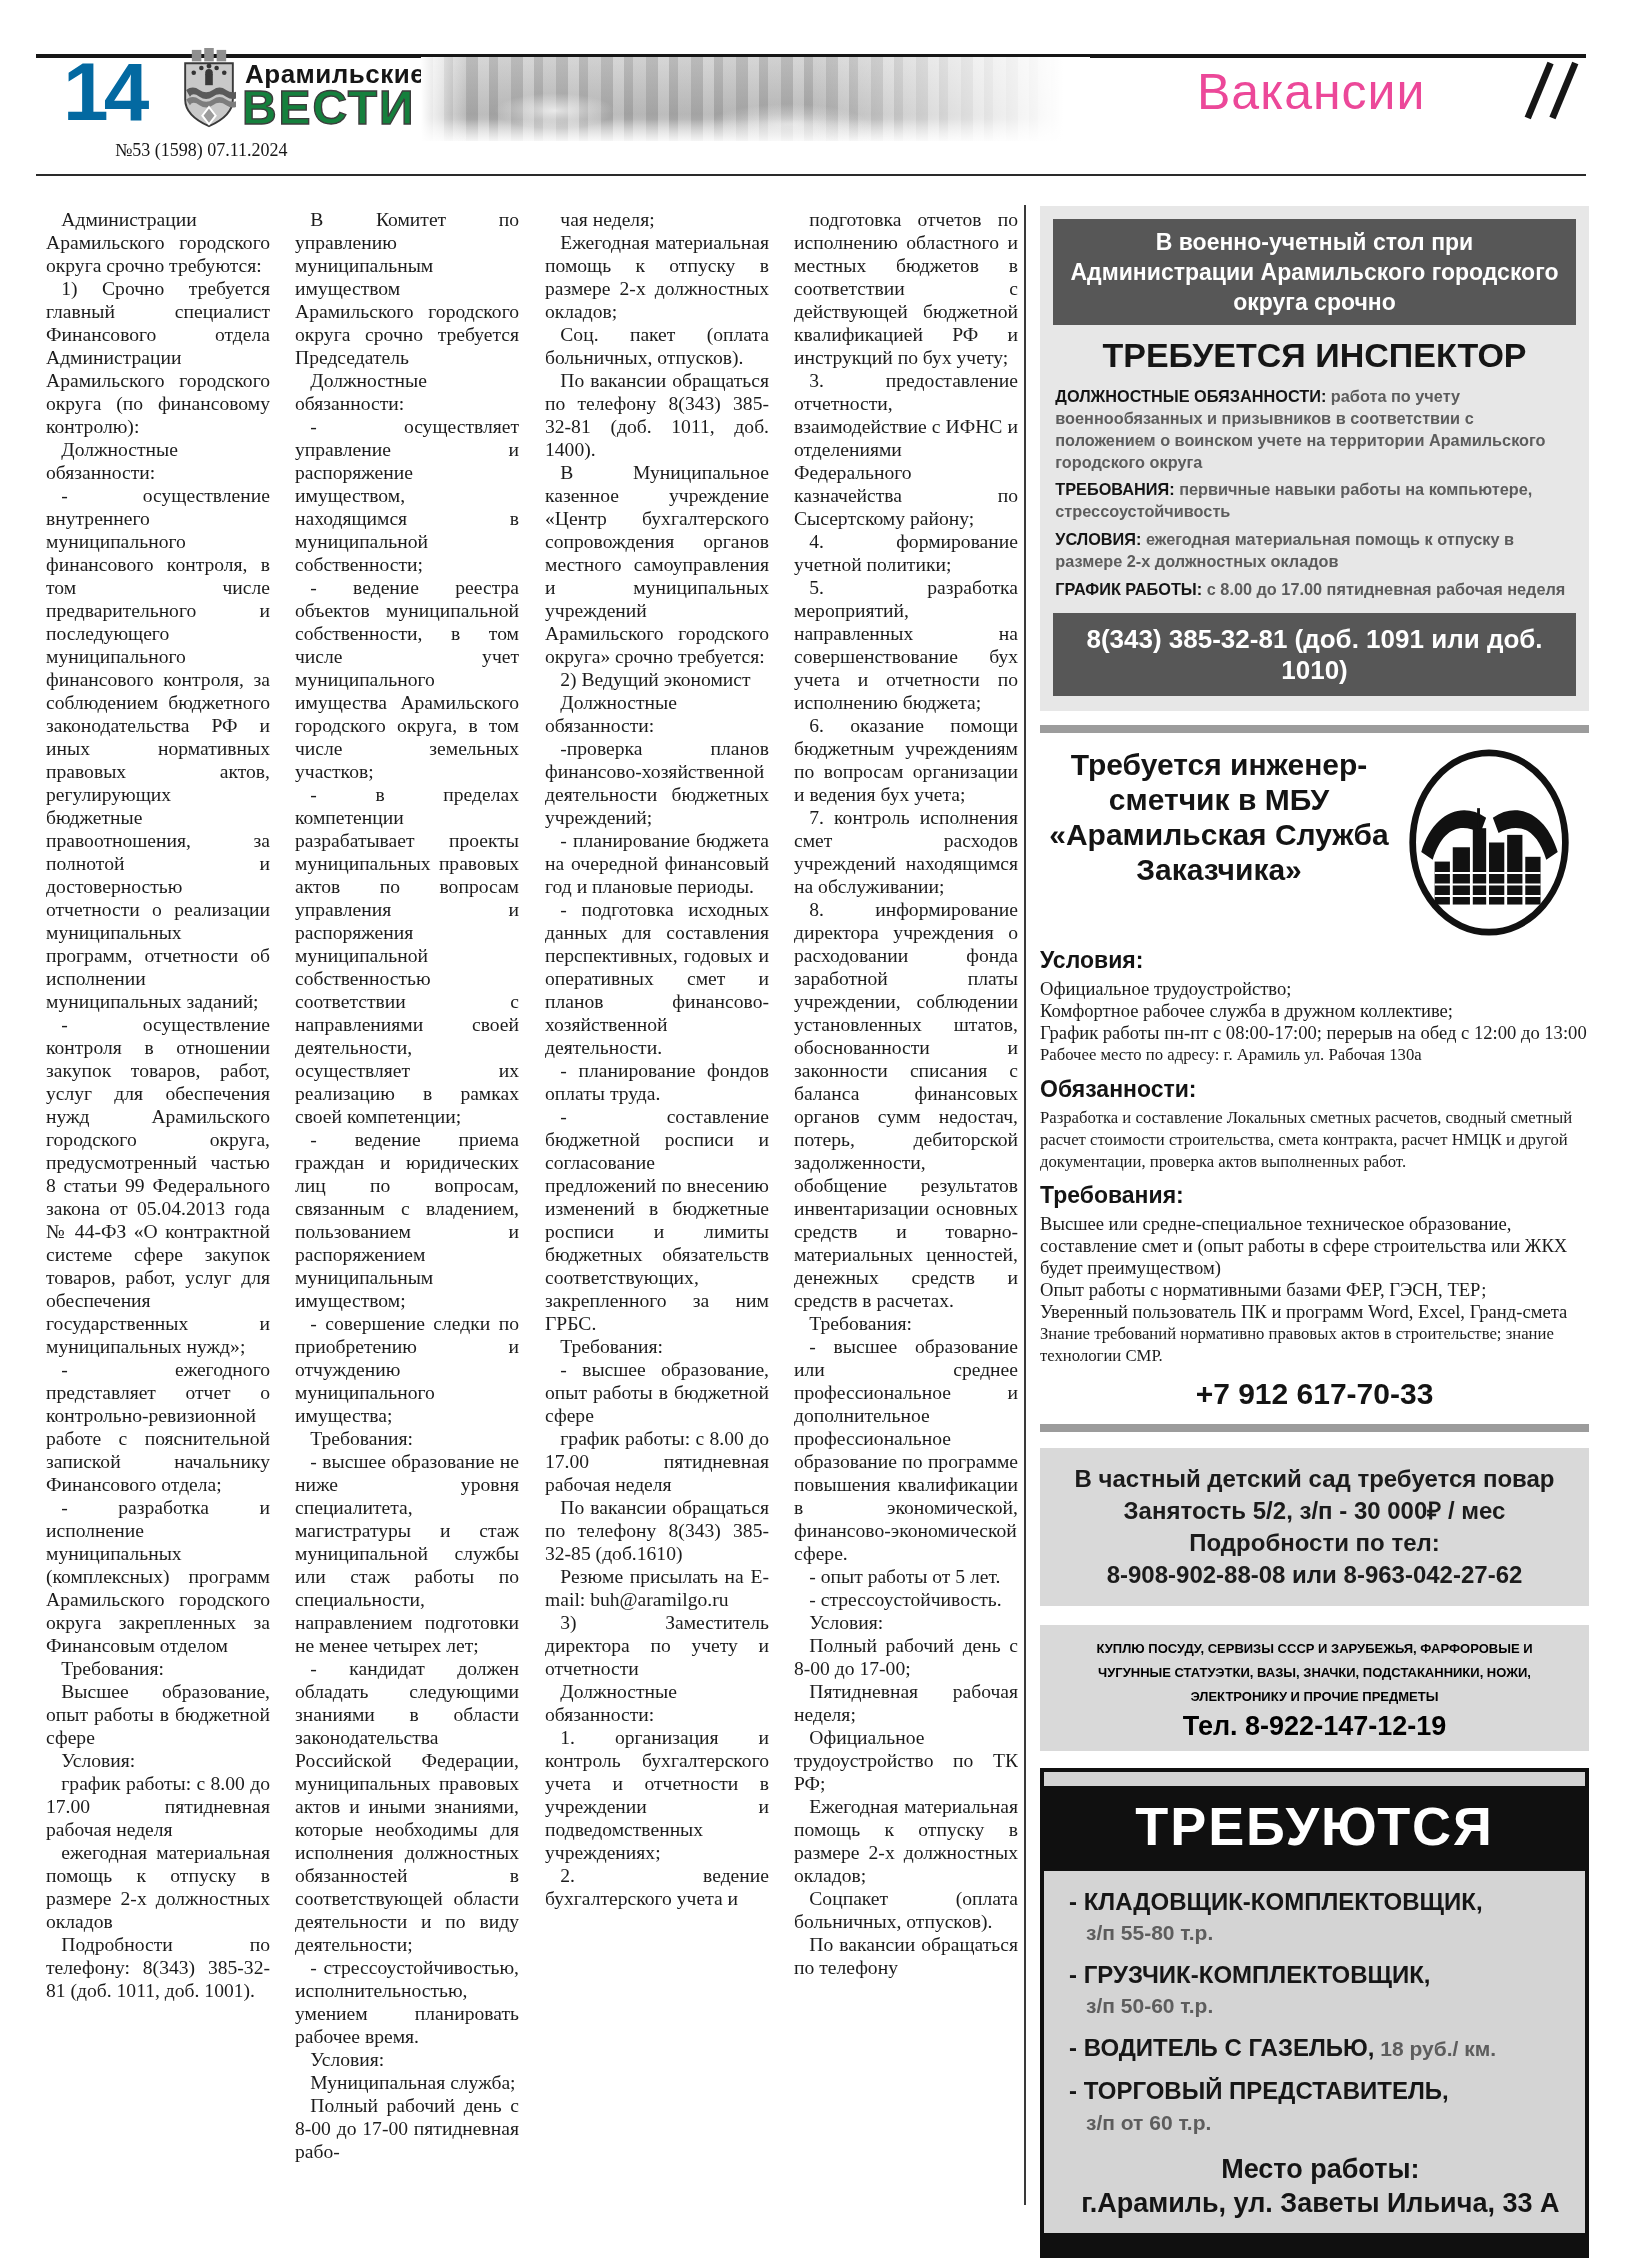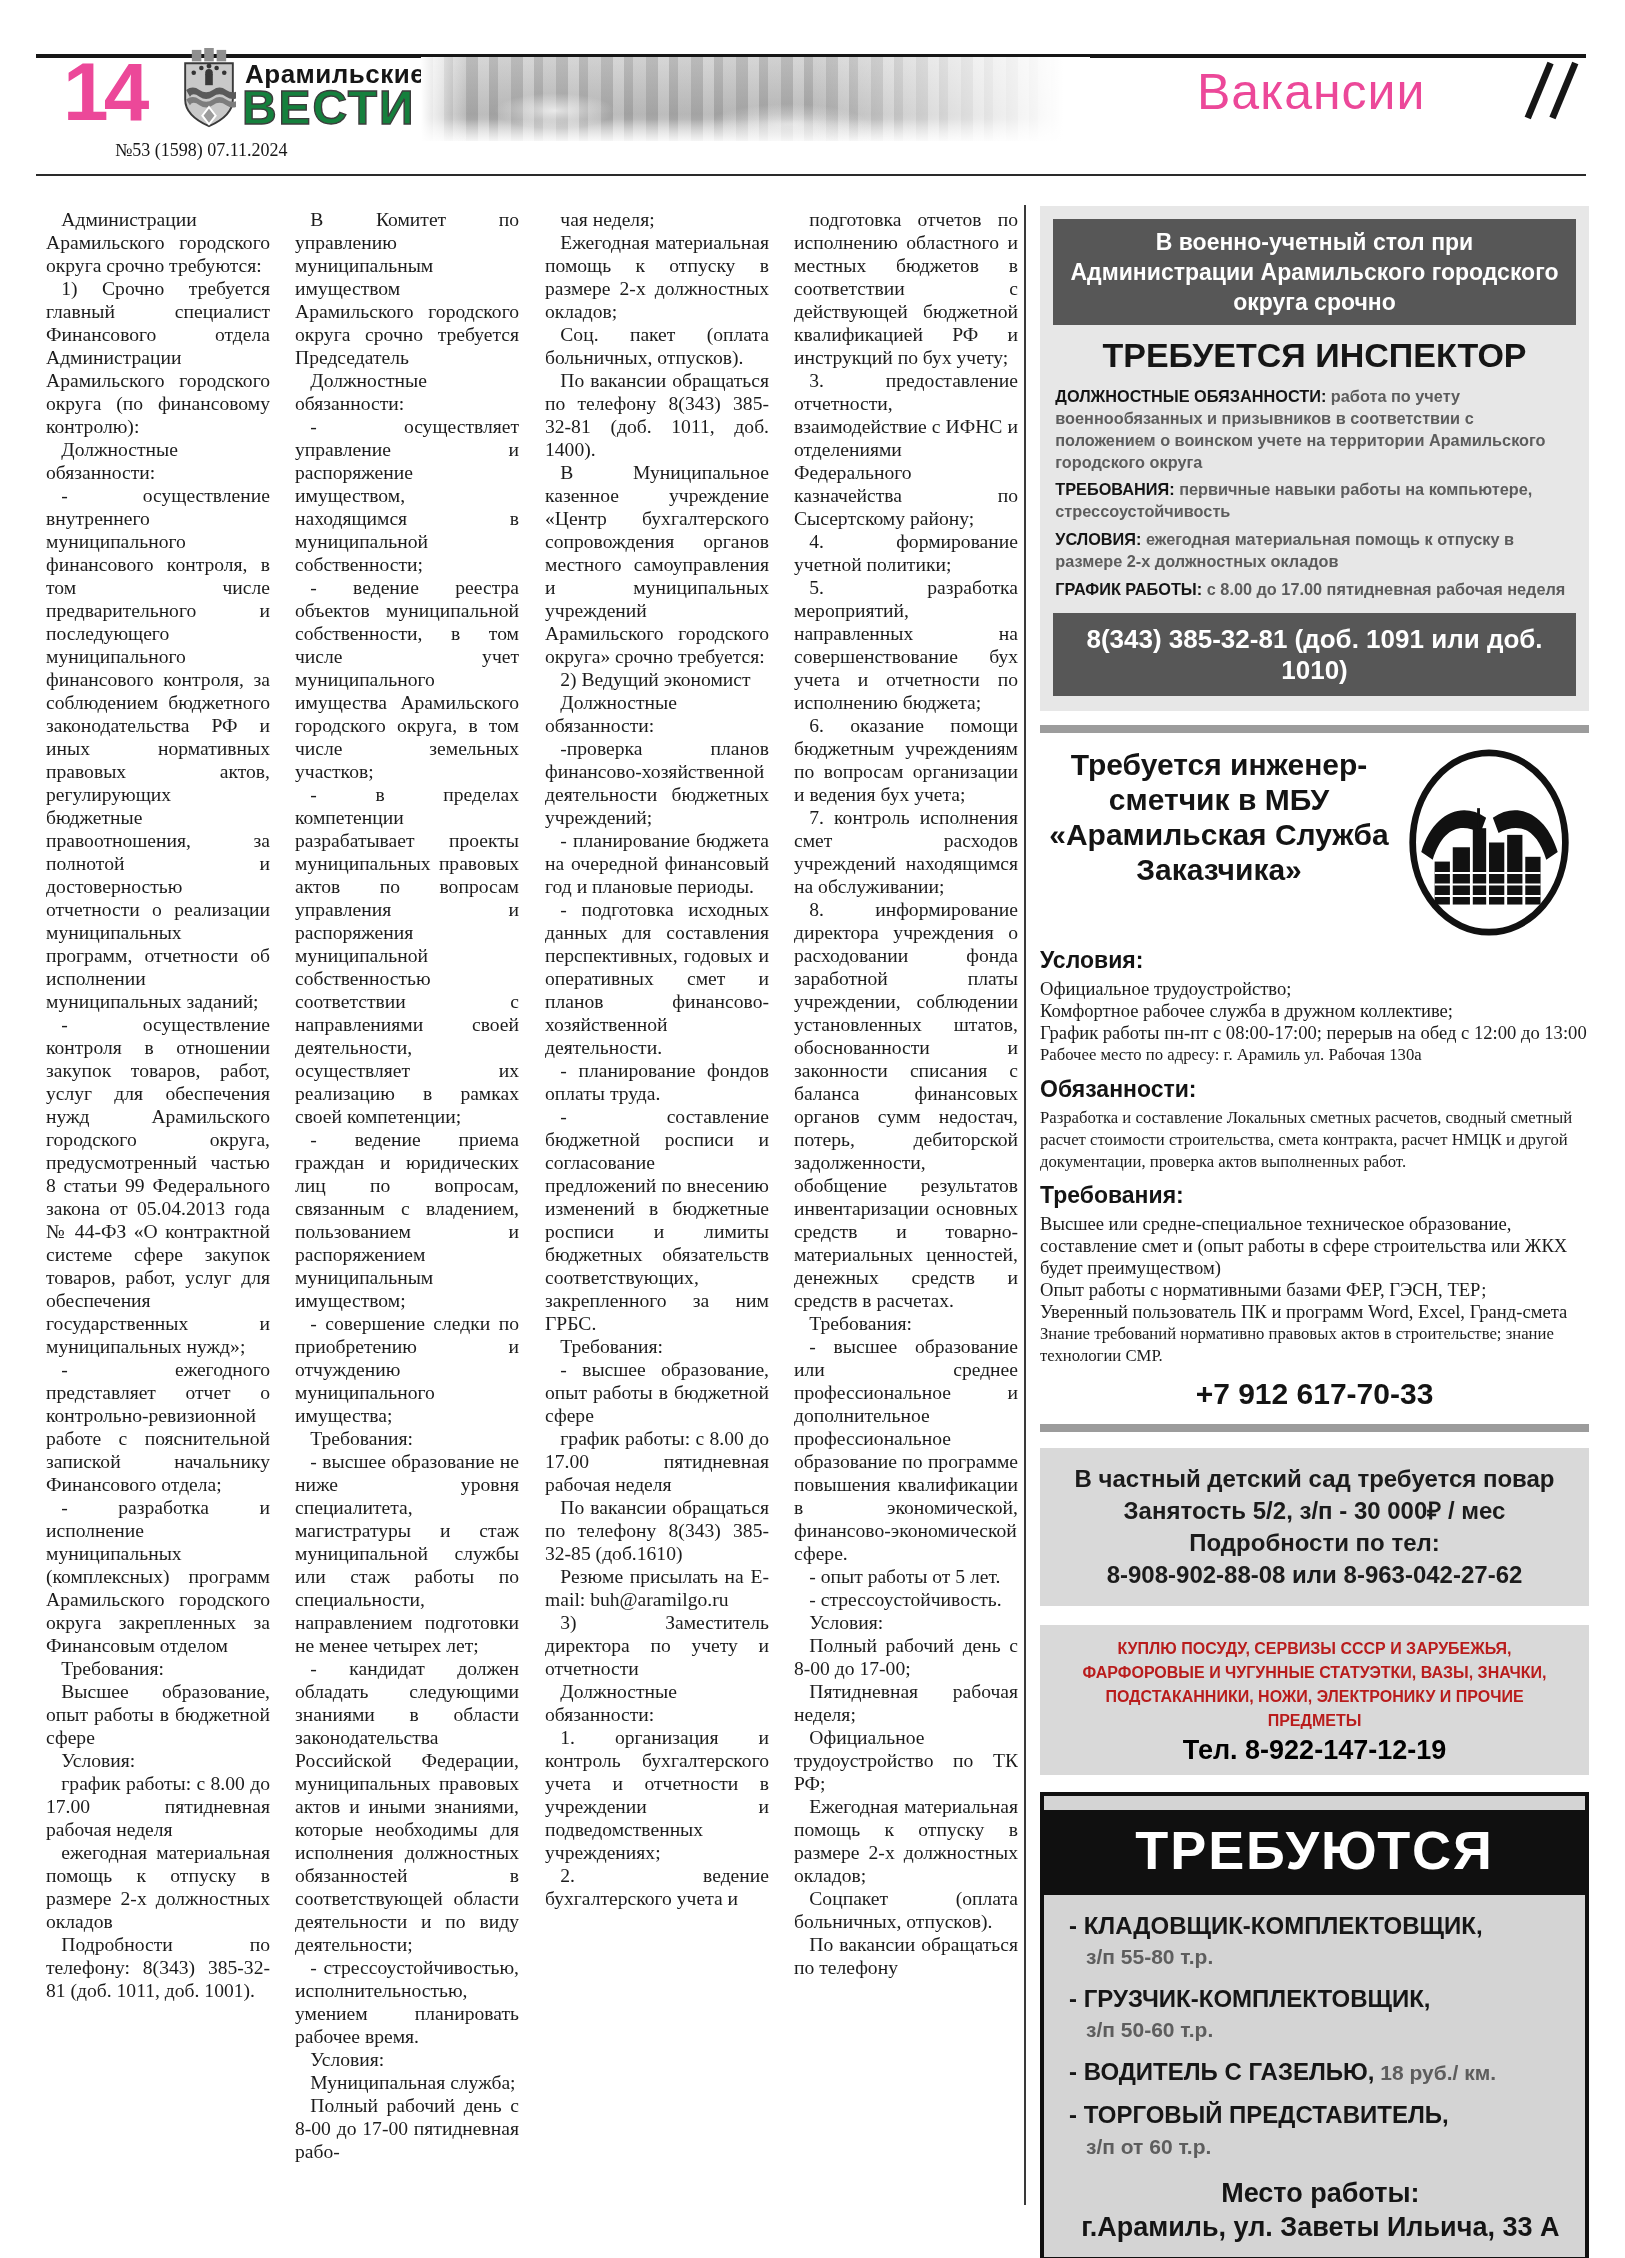--- a/index.html
+++ b/index.html
@@ -3,21 +3,21 @@
 <meta charset="utf-8">
 <style>
   html,body{margin:0;padding:0;background:#ffffff;}
   #page{position:relative;width:1626px;height:2259px;background:#fff;overflow:hidden;
         font-family:"Liberation Sans",sans-serif;color:#111;}
   .abs{position:absolute;}
 
   
   #topline{left:36px;top:54px;width:1550px;height:3.8px;background:#161616;}
   #pagenum{left:63px;top:55px;font-size:82px;font-weight:900;letter-spacing:-4.8px;
-           line-height:73px;color:#ec4899;font-family:"Liberation Sans",sans-serif;}
+           line-height:73px;color:#0369a1;font-family:"Liberation Sans",sans-serif;}
   #coat{left:182px;top:48px;}
   #brandtop{left:245px;top:59px;font-size:26px;font-weight:700;color:#161616;letter-spacing:0.5px;}
   #brandbottom{left:242px;top:80px;font-size:48px;font-weight:900;color:#15803d;
                letter-spacing:1.9px;-webkit-text-stroke:1.4px #3c3c3c;}
   #issue{left:115px;top:140px;font-size:18px;font-family:"Liberation Serif",serif;color:#161616;}
   #photo{left:421px;top:57px;width:669px;height:84px;
      background-image:
        linear-gradient(90deg,#fff 0%,rgba(255,255,255,0) 7%,rgba(255,255,255,0) 58%,#fff 96%),
        linear-gradient(0deg,rgba(255,255,255,.85) 0%,rgba(255,255,255,0) 26%),
        radial-gradient(ellipse 86px 25px at 20% 64%,rgba(255,255,255,.7),transparent 70%),
@@ -61,21 +61,21 @@
               color:#1c1c1c;text-indent:0;}
   .ad2-list p:last-child{font-size:16.7px;}
   #ad2-phone{text-align:center;font-size:30px;font-weight:900;color:#141414;margin-top:9.6px;}
 
   
   #graybar{height:8.6px;background:#9c9c9c;margin:7.6px 0 15.3px 0;}
   .graybox{background:#d9d9d9;text-align:center;}
   #ad3{padding:15.3px 9.6px;margin-bottom:19px;}
   #ad3 div{font-size:24px;line-height:32px;font-weight:700;color:#1b1b1b;}
   #ad4{padding:11.5px 25px 9.6px 25px;margin-bottom:17px;}
-  #ad4-text{font-size:16px;line-height:24px;font-weight:700;color:#b91c1c;}
+  #ad4-text{font-size:13px;line-height:24px;font-weight:700;color:#000000;}
   #ad4-phone{font-size:27px;font-weight:800;color:#000000;margin-top:1.9px;}
 
   
   #ad5{border:4.8px solid #101010;margin-bottom:23px;background:#d4d4d4;}
   #ad5-strip{height:13.4px;background:#d4d4d4;}
   #ad5-head{background:#101010;color:#fff;text-align:center;font-size:54px;
             font-weight:900;letter-spacing:1.9px;padding:9.6px 0 13.4px 0;}
   #ad5-body{padding:17px 13.4px 13.4px 25px;}
   .job{margin-bottom:15.3px;}
   .job-title{font-size:24px;font-weight:800;color:#161616;}

